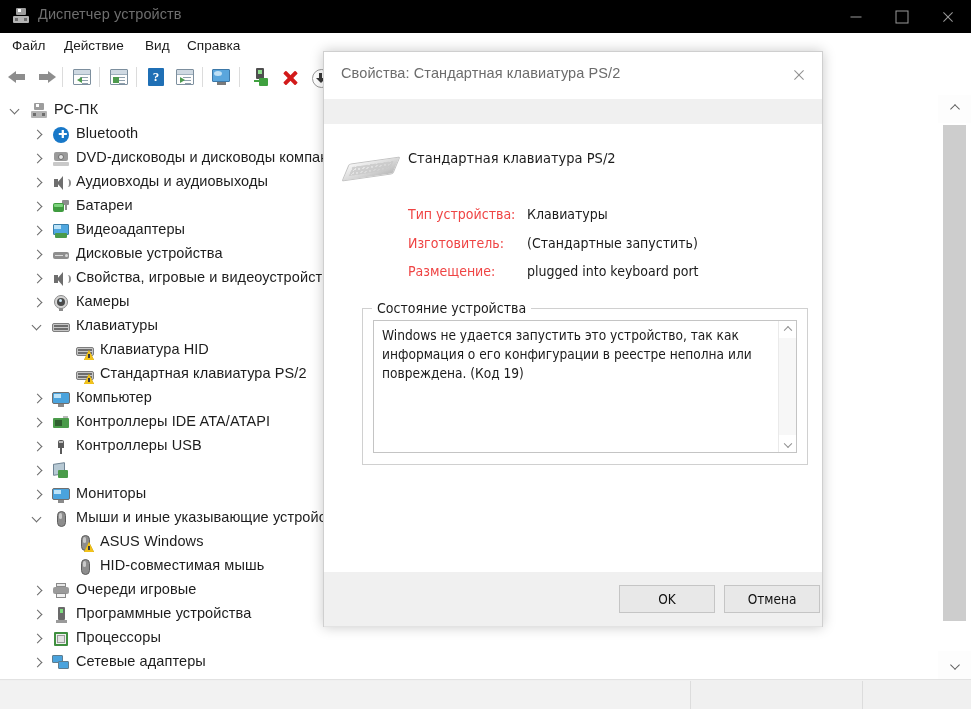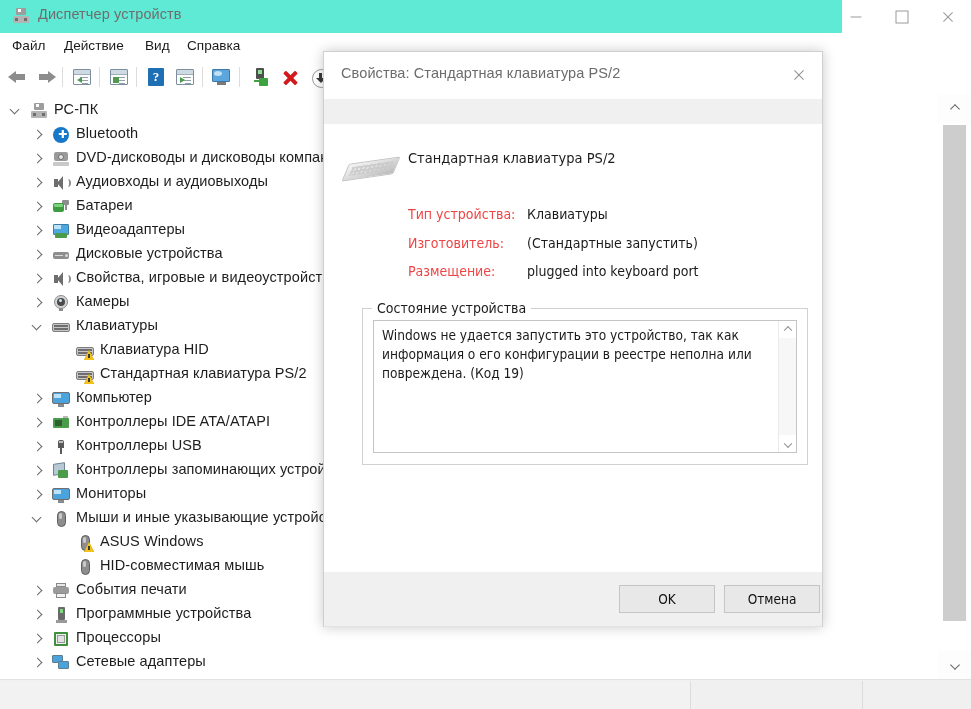--- a/index.html
+++ b/index.html
@@ -5,21 +5,21 @@
   html,body{margin:0;padding:0;}
   body{
     width:971px;height:709px;overflow:hidden;
     background:#ffffff;
     font-family:"Liberation Sans","DejaVu Sans",sans-serif;
     -webkit-font-smoothing:antialiased;
   }
   #root{position:relative;width:971px;height:709px;background:#fff;}
 
   
-  .titlebar{position:absolute;left:0;top:0;width:842px;height:33px;background:#5eead4;}
+  .titlebar{position:absolute;left:0;top:0;width:971px;height:33px;background:#000000;}
   .tb-icon{position:absolute;left:12px;top:7px;width:18px;height:18px;}
   .tb-title{position:absolute;left:38px;top:6px;font-size:14.5px;color:#6e6e6e;letter-spacing:.1px;}
   .wbtn{position:absolute;top:0;width:46px;height:33px;cursor:default;}
   .wbtn-min{left:833px;}
   .wbtn-max{left:879px;}
   .wbtn-close{left:925px;}
   .wbtn i{position:absolute;left:50%;top:50%;}
   .g-min{width:11px;height:1px;background:#9a9a9a;transform:translate(-50%,-50%);}
   .g-max{width:11px;height:11px;border:1px solid #9a9a9a;transform:translate(-50%,-50%);}
   .g-x{width:13px;height:13px;transform:translate(-50%,-50%);}
@@ -533,21 +533,20 @@
         <span class="tlabel" style="left:76px">Контроллеры USB</span>
       </div>
       <div class="trow" style="top: 364px;">
         <span class="chev" style="left:32px"></span>
         <span class="ticon" style="left:52px">
           <div class="ic-stor">
             <div class="b"></div>
             <div class="g"></div>
           </div>
         </span>
-        <span class="tlabel" style="left:76px">Контроллеры запоминающих устрой</span>
       </div>
       <div class="trow" style="top: 388px;">
         <span class="chev" style="left:32px"></span>
         <span class="ticon" style="left:52px">
           <div class="ic-mon">
             <div class="st"></div>
             <div class="s"></div>
             <div class="g"></div>
           </div>
         </span>
@@ -586,21 +585,21 @@
       </div>
       <div class="trow" style="top: 484px;">
         <span class="chev" style="left:32px"></span>
         <span class="ticon" style="left:52px">
           <div class="ic-print">
             <div class="t"></div>
             <div class="b"></div>
             <div class="o"></div>
           </div>
         </span>
-        <span class="tlabel" style="left:76px">События печати</span>
+        <span class="tlabel" style="left:76px">Очереди игровые</span>
       </div>
       <div class="trow" style="top: 508px;">
         <span class="chev" style="left:32px"></span>
         <span class="ticon" style="left:52px">
           <div class="ic-soft">
             <div class="f"></div>
             <div class="b"></div>
             <div class="g"></div>
           </div>
         </span>

